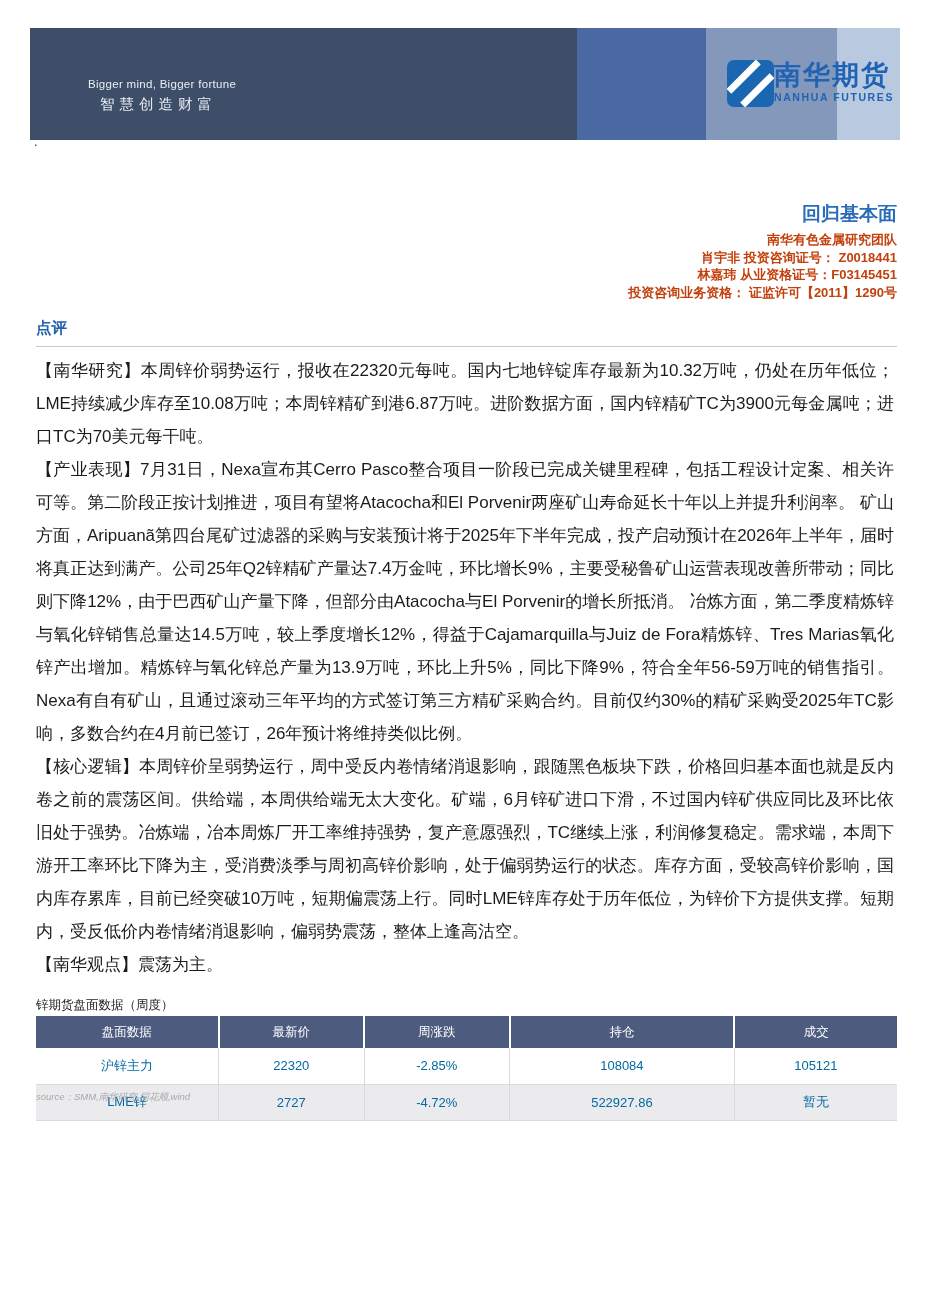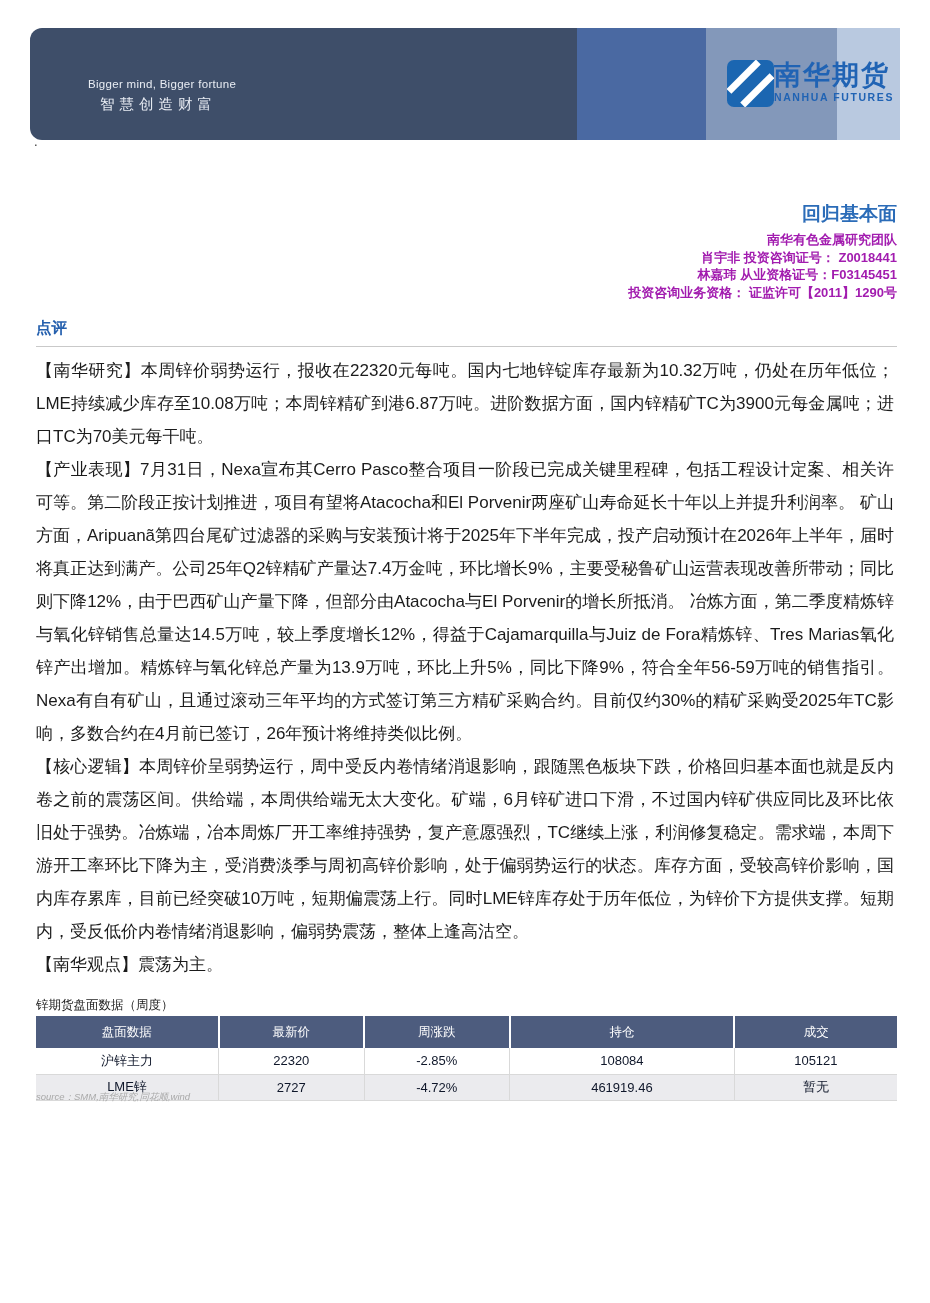--- a/index.html
+++ b/index.html
@@ -1,55 +1,55 @@
 <!DOCTYPE html>
 <html><head>
 <meta charset="utf-8">
 <style>
   * { margin:0; padding:0; box-sizing:border-box; }
   body { background:#ffffff; font-family:"Liberation Sans","DejaVu Sans",sans-serif; }
   .page { position:relative; width:930px; height:1303px; background:#fff; overflow:hidden; }
 
   
-  .banner { position:absolute; left:30px; top:28px; width:870px; height:112px; background:#3e4e69;border-radius:12px; }
+  .banner { position:absolute; left:30px; top:28px; width:870px; height:112px; background:#3e4e69; }
   .band { position:absolute; top:0; height:112px; }
   .band2 { left:547px; width:129px; background:#4a69a2; }
   .band3 { left:676px; width:131px; background:#8398ba; }
   .band4 { left:807px; width:63px;  background:#b9c9e0; }
   .slogan { position:absolute; left:58px; top:50px; color:#e9edf4; }
   .slogan-en { font-size:11.5px; letter-spacing:0.3px; }
   .slogan-zh { font-size:14.5px; letter-spacing:5px; margin-top:5px; padding-left:12px; }
   .logo { position:absolute; left:697px; top:32px; display:flex; align-items:flex-start; }
   .logo-text { }
   .logo-zh { font-size:27px; font-weight:bold; color:#2063b4; line-height:30px; letter-spacing:2px; }
   .logo-en { font-size:10.5px; font-weight:bold; color:#2063b4; letter-spacing:1.6px; margin-top:1px; }
 
   .stray-dot { position:absolute; left:34px; top:134px; font-size:13px; color:#333; }
 
   
   .title { position:absolute; left:0; top:158px; width:100%; text-align:center;
            font-size:29px; font-weight:bold; color:#2b6cb8; letter-spacing:1px; }
   .subtitle { position:absolute; right:33px; top:201px; font-size:19px; font-weight:bold; color:#2b6cb8; }
   .team { position:absolute; right:33px; top:231px; text-align:right; font-size:13px;
-          font-weight:bold; color:#a21caf; line-height:17.5px; }
+          font-weight:bold; color:#c2410c; line-height:17.5px; }
 
   
   .section-head { position:absolute; left:36px; top:318px; font-size:15.5px; font-weight:bold; color:#2560ae; }
   .rule { position:absolute; left:36px; top:346px; width:861px; border-top:1px solid #c9c9c9; }
   .body-text { position:absolute; left:36px; top:354px; width:858px; font-size:17px;
                line-height:33px; text-align:justify; color:#1b1b1b; }
   .body-text p { margin:0; }
 
   
   .table-caption { position:absolute; left:36px; top:997px; font-size:12.5px; color:#222; }
   table.data { position:absolute; left:36px; top:1016px; width:861px; border-collapse:collapse; table-layout:fixed; }
   table.data th { background:#4d5c7e; color:#fff; font-weight:normal; font-size:12.5px;
                   height:32px; text-align:center; border-left:2px solid #fff; }
   table.data th:first-child { border-left:none; }
-  table.data td { height:26px; text-align:center; font-size:13px; color:#0f172a;
+  table.data td { height:36px; text-align:center; font-size:13px; color:#0369a1;
                   border-left:1px solid #d9d9d9; border-bottom:1px solid #d9d9d9; background:#fff; }
   table.data td:first-child { border-left:none; }
   table.data tr:nth-child(2) td { background:#ebebee; }
   .source { position:absolute; left:36px; top:1091px; font-size:9.5px; font-style:italic; color:#a9a9a9; }
 </style>
 </head>
 <body>
 
 <div class="page">
 
@@ -126,21 +126,21 @@
           <td>沪锌主力</td>
           <td>22320</td>
           <td>-2.85%</td>
           <td>108084</td>
           <td>105121</td>
         </tr>
         <tr>
           <td>LME锌</td>
           <td>2727</td>
           <td>-4.72%</td>
-          <td>461919.46</td>
+          <td>522927.86</td>
           <td>暂无</td>
         </tr>
       </tbody>
   </table>
 
   <div class="source">source：SMM,南华研究,同花顺,wind</div>
 
 </div>
 
 </body></html>

